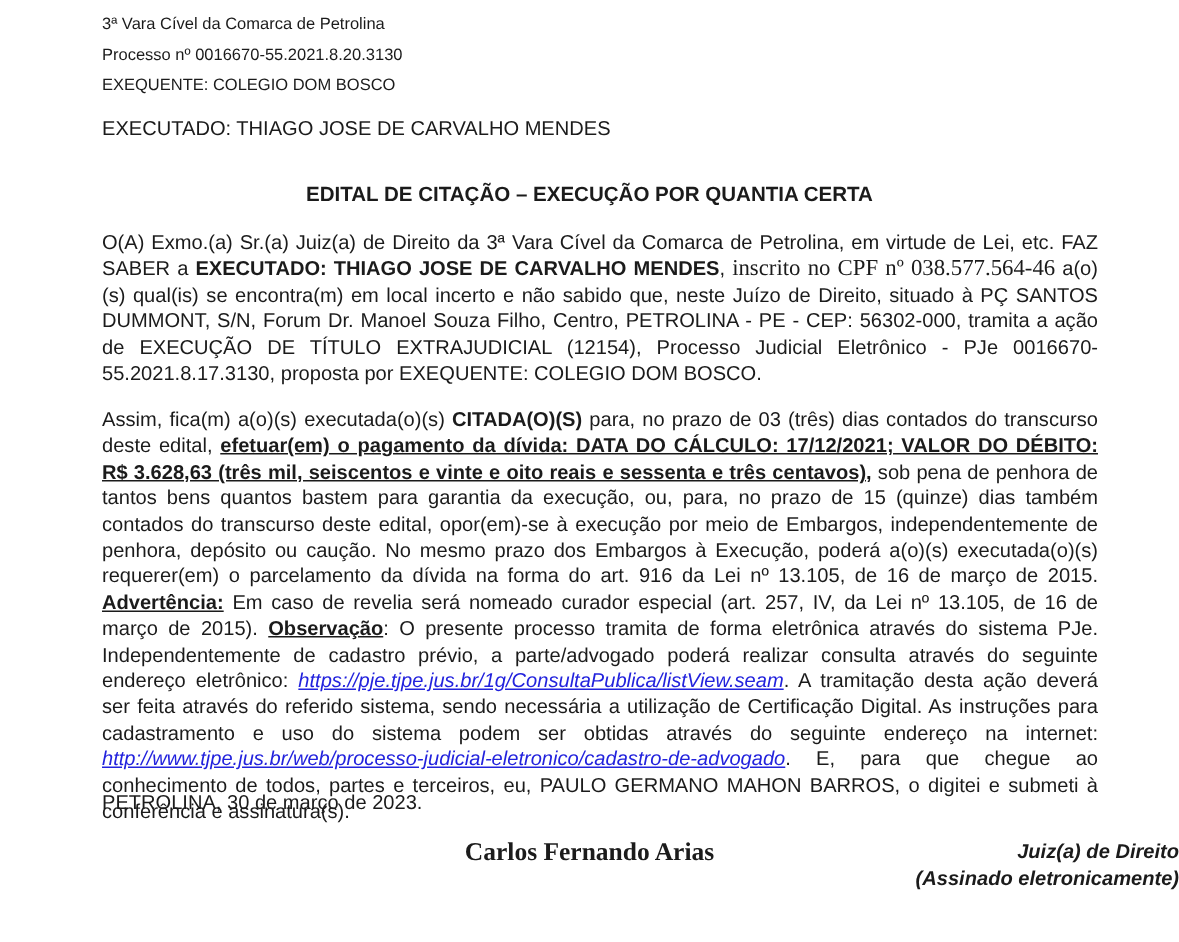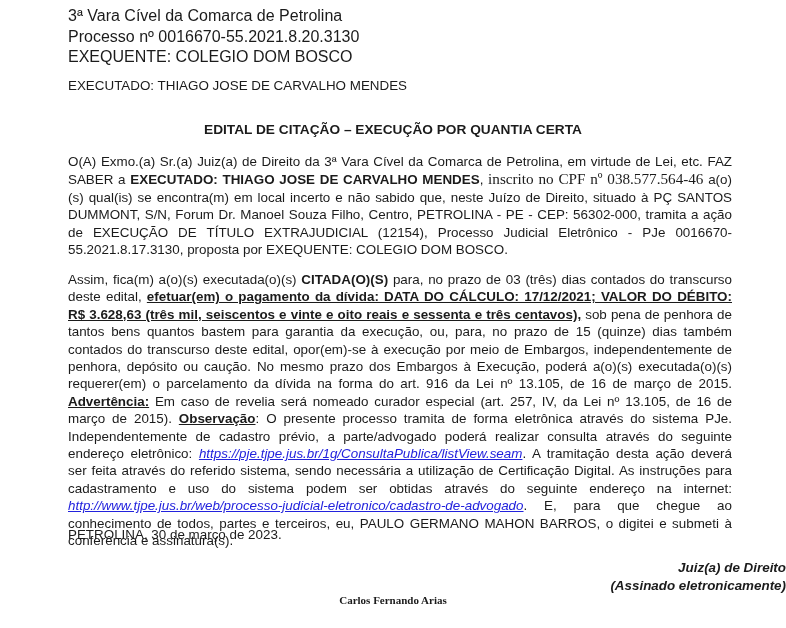--- a/index.html
+++ b/index.html
@@ -4,42 +4,42 @@
 <style>
   :root { --text-color:#1b1b1b; --link-color:#2222dd; --bg-color:#ffffff; }
   * { box-sizing:border-box; }
   html,body { margin:0; padding:0; }
   body {
     width:786px; height:628px; background:var(--bg-color);
     font-family:"Liberation Sans", sans-serif; color:var(--text-color);
   }
   .page { position:relative; width:786px; height:628px; background:var(--bg-color); overflow:hidden; }
 
-  .header-block { position:absolute; top:6px; left:68px; font-size:16px; line-height:20.5px; }
+  .header-block { position:absolute; top:6px; left:68px; font-size:11px; line-height:20.5px; }
   .executado-line { position:absolute; top:78px; left:68px; font-size:13.4px; font-weight:bold; }
   .executado-line.normal-weight { font-weight:normal; }
 
   .title-block { position:absolute; top:103px; left:0; width:100%; text-align:center;
                  font-weight:bold; font-size:13.7px; line-height:19.5px;margin-top:17px; }
 
   .body-par { position:absolute; left:68px; width:664px; margin:0;
               text-align:justify; font-size:13.4px; line-height:17.4px; }
   #par-intro { top:153px; }
   #par-citation { top:271px; }
 
   .seg-normal { font-weight:normal; }
   .seg-bold { font-weight:bold; }
   .seg-bold-underline { font-weight:bold; text-decoration:underline;margin-top:27px; }
   .seg-serif { font-family:"Liberation Serif", serif; font-size:15.2px; }
   a.seg-link { color:var(--link-color); font-style:italic; text-decoration:underline; cursor:pointer; }
 
   .date-line { position:absolute; top:527px; left:68px; font-size:13.4px; }
 
   .sig-name { position:absolute; top:558px; left:0; width:100%; text-align:center;
-              font-family:"Liberation Serif", serif; font-weight:bold; font-size:11px;margin-top:36px; }
+              font-family:"Liberation Serif", serif; font-weight:bold; font-size:17px; }
   .sig-role-block { position:absolute; top:559px; left:0; width:100%; text-align:right;
                     font-weight:bold; font-style:italic; font-size:13.4px; line-height:18px; }
 </style>
 </head>
 <body>
 
 <div class="page">
 
   <div class="header-block">
     <div>3ª Vara Cível da Comarca de Petrolina</div>

